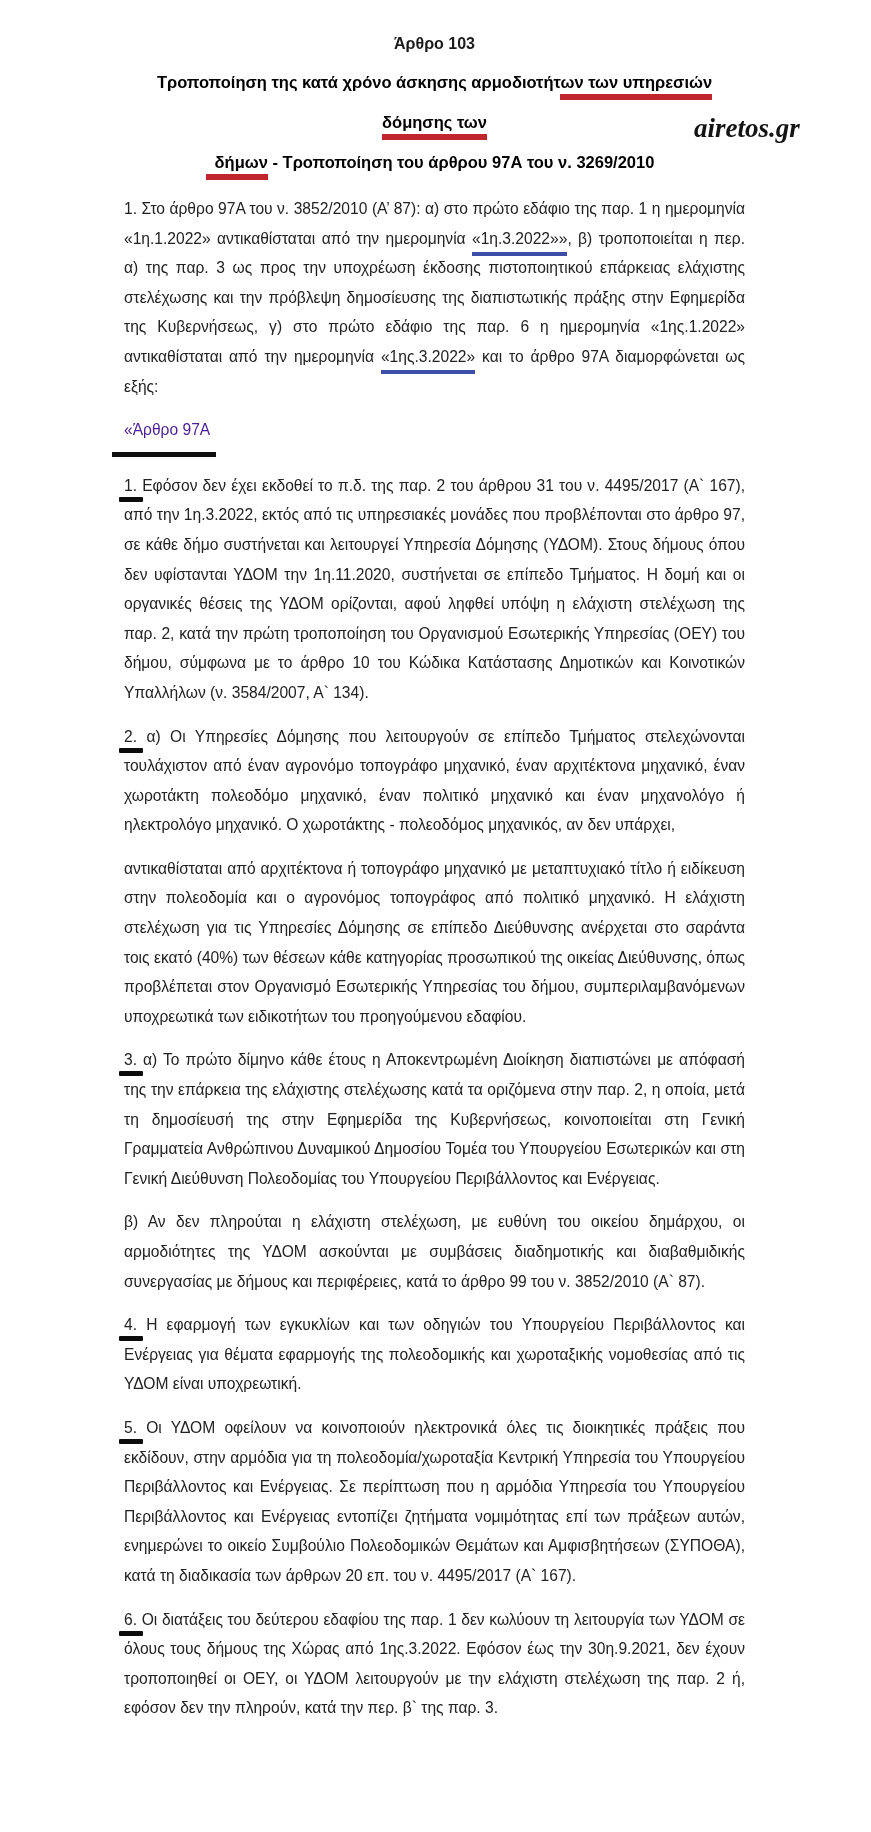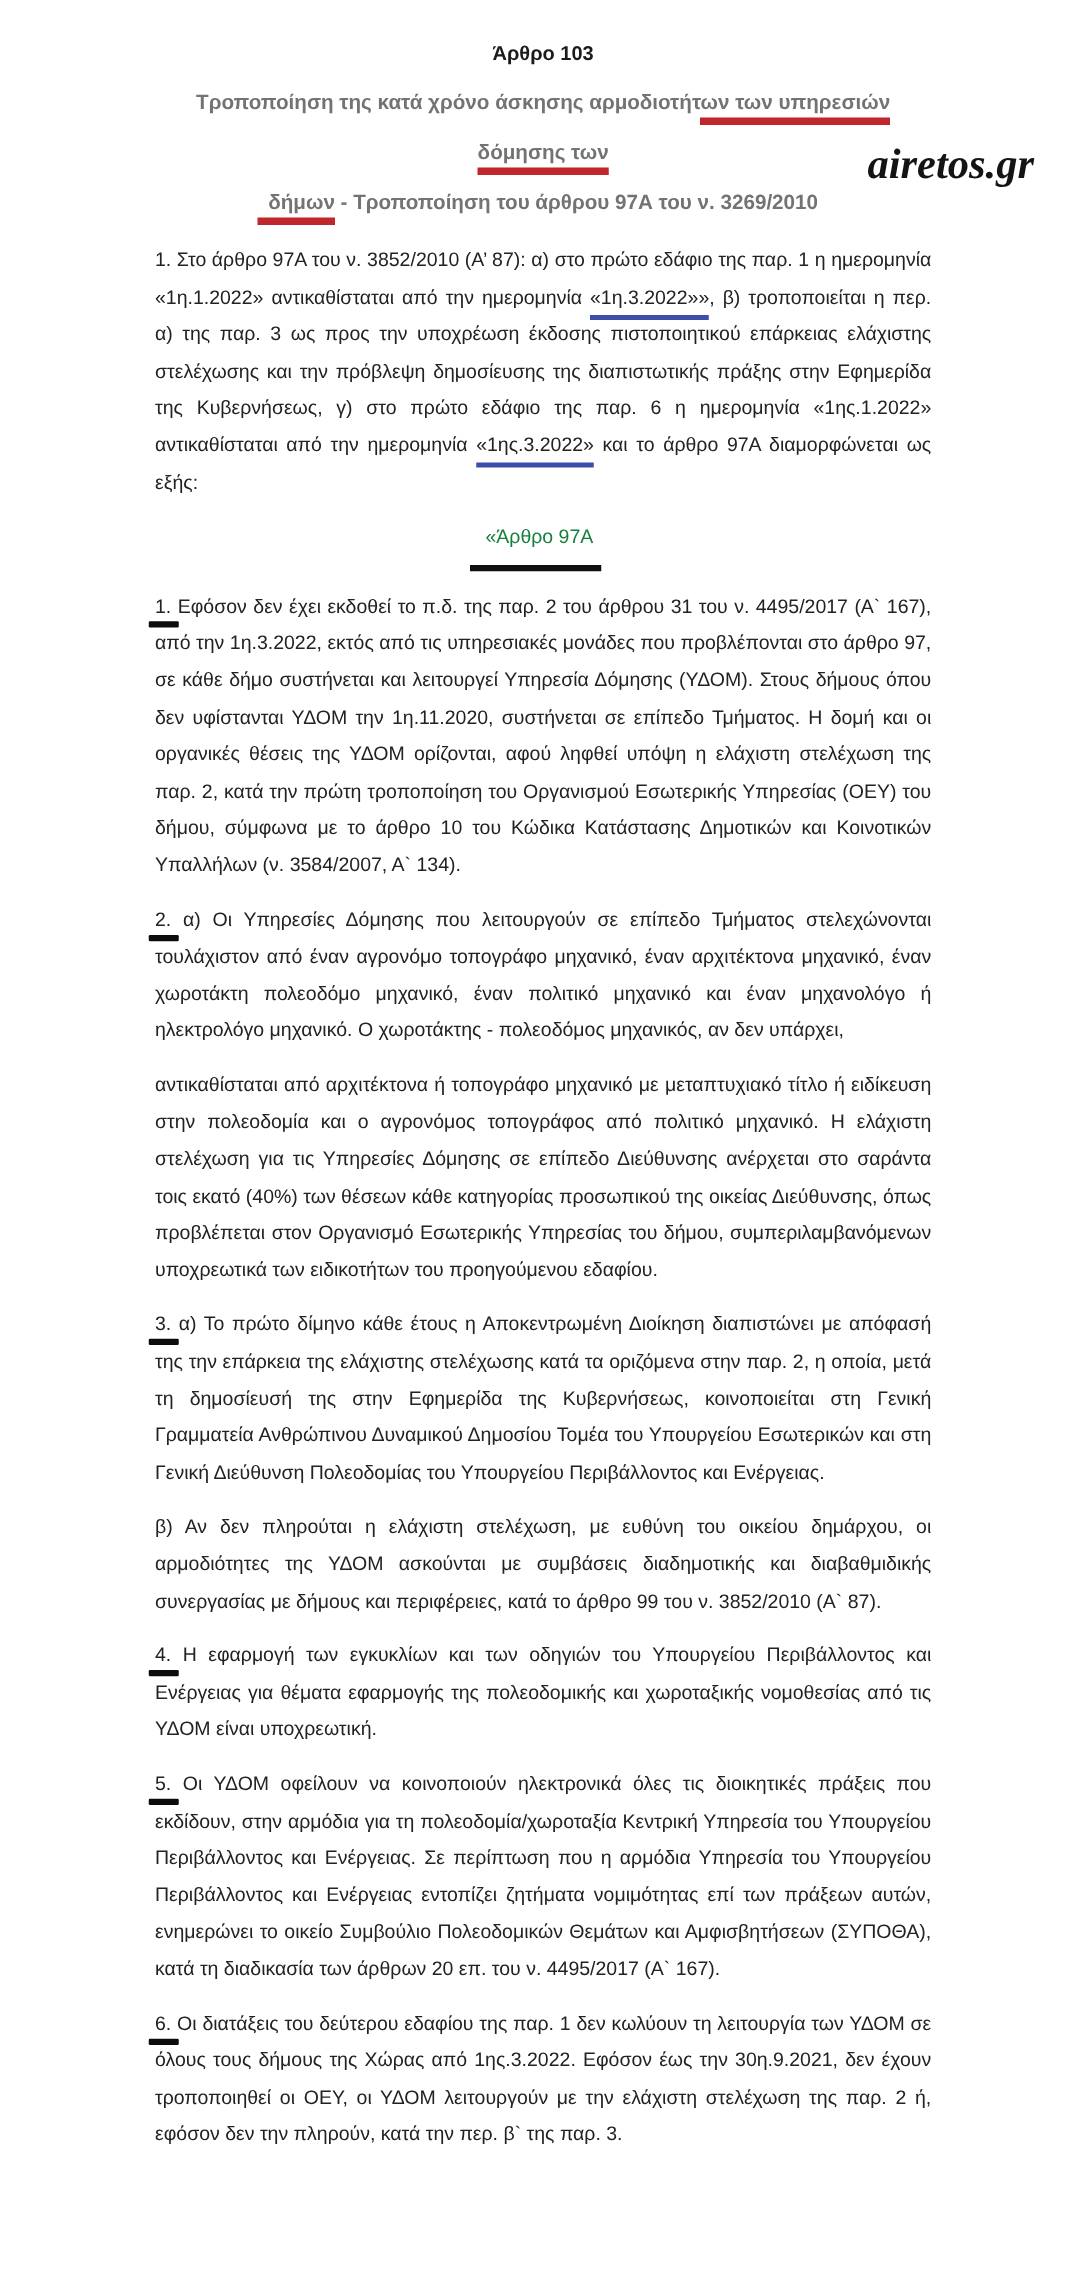--- a/index.html
+++ b/index.html
@@ -23,58 +23,57 @@
     font-size:16px;
     line-height:20px;
     color:#1b1b1b;
   }
   .subtitle{
     margin-top:8px;
     text-align:center;
     font-weight:bold;
     font-size:16.5px;
     line-height:40px;
-    color:#737373;
+    color:#000000;
   }
   .u-red{
     border-bottom:6px solid #c0272d;
     padding-bottom:3px;
   }
   .u-red-ext{
     padding-left:9px;margin-left:-9px;
   }
   .watermark{
     position:absolute;
     left:694px;top:113px;
     font-family:"Liberation Serif", serif;
     font-style:italic;
     font-weight:bold;
-    font-size:34px;
+    font-size:27px;
     color:#141414;
     white-space:nowrap;
   }
   .body-p{
     margin:0 0 14px 0;
     font-size:15.6px;
     line-height:29.6px;
     text-align:justify;
     color:#222222;
   }
   .first-p{margin-top:12px;}
   .u-blue{
     border-bottom:4px solid #3d4ea9;
     padding-bottom:5px;
     margin-top:13px;
   }
   .heading-line{
     margin:0 0 14px 0;
     font-size:15.6px;
     line-height:29.6px;
-    color:#15803d;
-    text-align:center;
+    color:#4c1d95;
   }
   .u-black{
     display:inline-block;
     border-bottom:5px solid #0f0f0f;
     padding:0 6px 7px 12px;
     margin-left:-12px;
   }
   .pnum{position:relative;}
   .pnum.marked::after{
     content:"";

